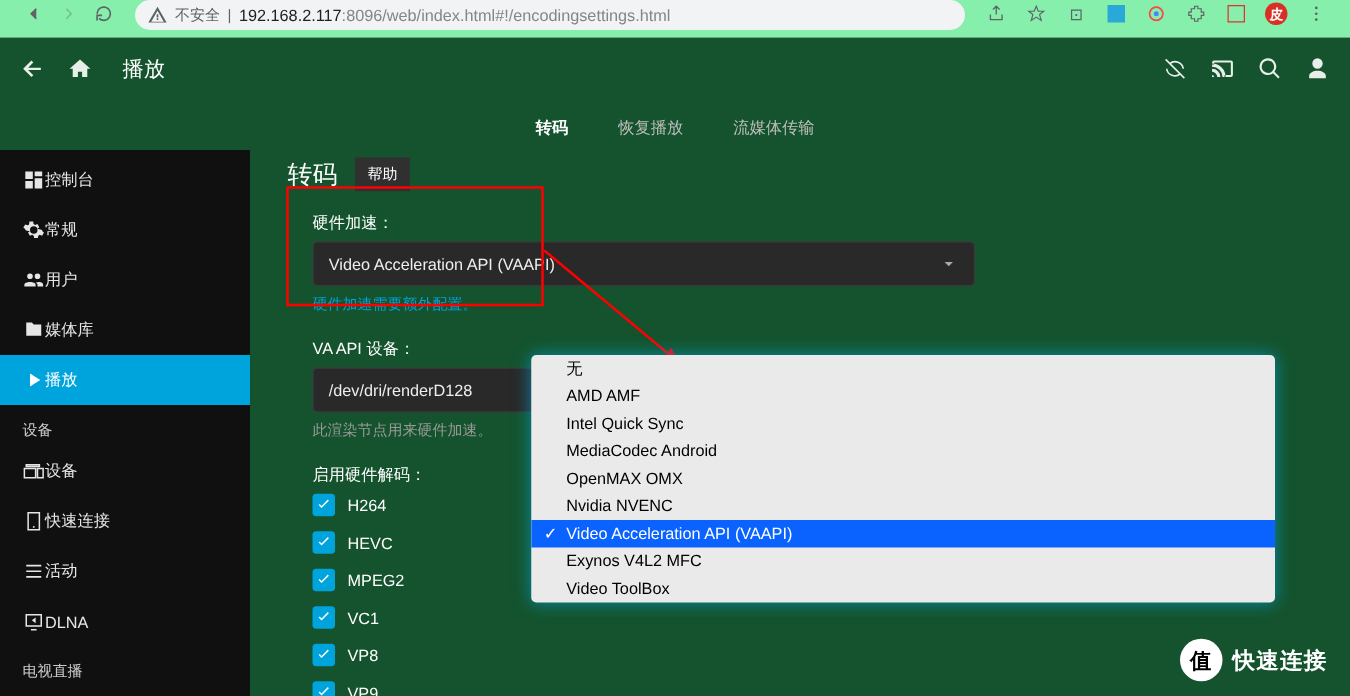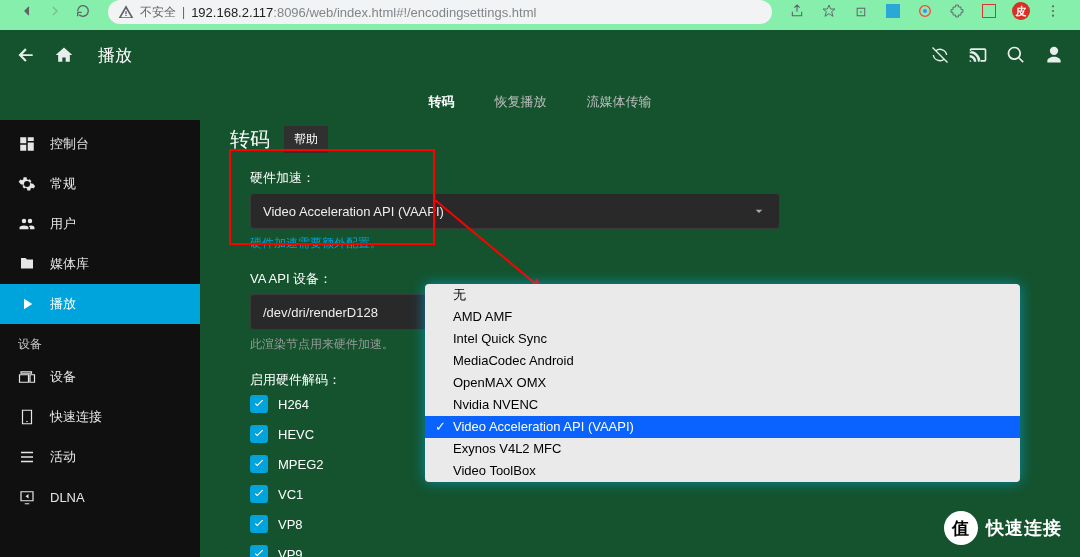--- a/index.html
+++ b/index.html
@@ -25,21 +25,21 @@
   .app-header .right { display: flex; align-items: center; gap: 18px; }
 
   
   .tabs { height: 36px; display: flex; justify-content: center; align-items: center; gap: 32px; margin-top: 4px; }
   .tabs .tab { color: #bdbdbd; font-size: 13px; padding: 6px 4px; cursor: pointer; }
   .tabs .tab.active { color: #fff; font-weight: 600; }
 
   
   .body { flex: 1; display: flex; overflow: hidden; }
   .sidebar { width: 200px; background: #101010; font-size: 13px; padding-top: 4px; }
-  .side-item { display: flex; align-items: center; gap: 14px; height: 40px; padding: 0 18px; color: #e6e6e6; cursor: pointer; }
+  .side-item { display: flex; align-items: center; height: 40px; padding: 0 18px; color: #e6e6e6; cursor: pointer; }
   .side-item svg { width: 18px; height: 18px; fill: #e6e6e6; }
   .side-item.active { background: #00a4dc; color: #fff; }
   .side-item.active svg { fill: #fff; }
   .side-header { font-size: 12px; color: #ccc; padding: 12px 18px 4px; }
 
   .content { flex: 1; padding: 6px 300px 6px 30px; position: relative; }
   .page-title-row { display: flex; align-items: center; gap: 14px; margin-bottom: 16px; }
   .page-title-row .pt { font-size: 20px; }
   .help-btn { font-size: 12px; background: #303030; color: #fff; padding: 5px 10px; border-radius: 0; cursor: pointer; }
 
@@ -228,20 +228,21 @@
           <span>活动</span>
         </div>
       <div class="side-item">
           <svg viewBox="0 0 24 24">
             <path d="M4 5h16v12H4zM9 21h6" fill="none" stroke="#e6e6e6" stroke-width="1.6"></path>
             <path d="M10 11l4-3v6z" fill="#e6e6e6"></path>
           </svg>
           <span>DLNA</span>
         </div>
 
+      <div class="side-header">电视直播</div>
       <div class="side-item"></div>
     </div>
 
     <div class="content">
       <div class="page-title-row">
         <div class="pt">转码</div>
         <div class="help-btn">帮助</div>
       </div>
 
       <div class="block">

